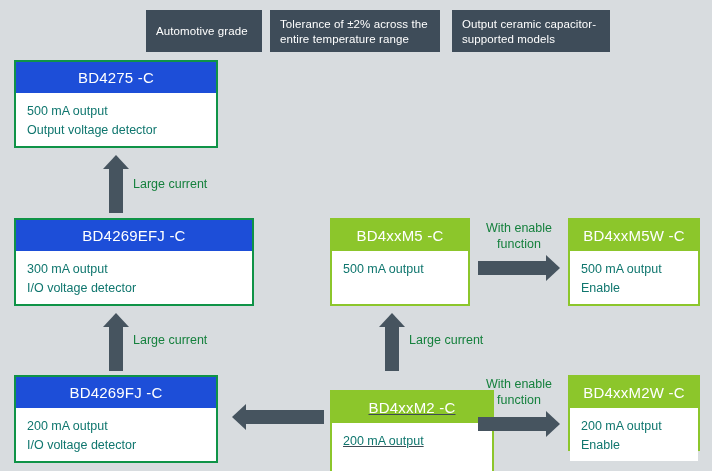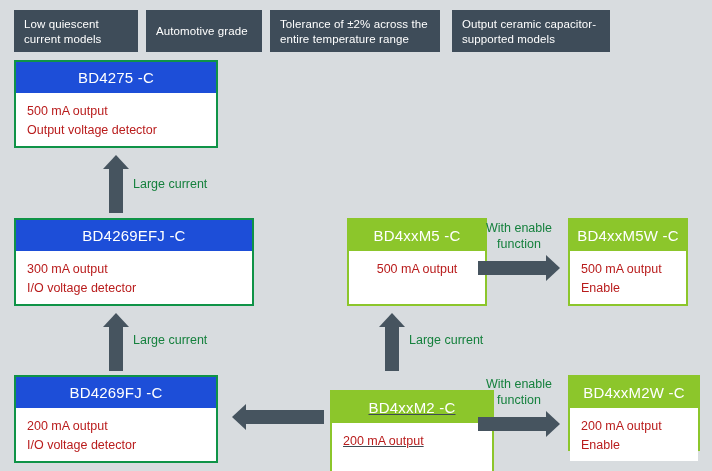--- a/index.html
+++ b/index.html
@@ -44,21 +44,21 @@
     justify-content: center;
     color: #ffffff;
     font-size: 15px;
     letter-spacing: .2px;
   }
   .card .body {
     background: #ffffff;
     padding: 9px 11px 6px 11px;
     font-size: 12.5px;
     line-height: 19px;
-    color: #b91c1c;
+    color: #0f766e;
   }
   .card.dark  { border: 2px solid #0f9347; }
   .card.dark  .hdr { background: #1d4ed8; }
   .card.light { border: 2px solid #8cc62b; }
   .card.light .hdr { background: #8cc62b; }
 
   
   .arrow { position: absolute; }
 
   .arrow.up {
@@ -103,23 +103,20 @@
     line-height: 16px;
     color: #15803d;
   }
   .caption.center { text-align: center; }
 </style>
 </head>
 <body>
 
 <div id="stage">
 
-  <div class="badge" style="left:14px; top:10px; width:124px; height:42px;">
-    <span>Low quiescent current models</span>
-  </div>
 
   <div class="badge" style="left:146px; top:10px; width:116px; height:42px; display:flex; align-items:center;">
     <span>Automotive grade</span>
   </div>
 
   <div class="badge" style="left:270px; top:10px; width:170px; height:42px;">
     <span>Tolerance of ±2% across the entire temperature range</span>
   </div>
 
   <div class="badge" style="left:452px; top:10px; width:158px; height:42px;">
@@ -155,34 +152,34 @@
   <div class="caption" style="left:133px; top:332px; width:110px;">Large current</div>
 
   <div class="card dark" style="left:14px; top:375px; width:204px; height:88px;">
     <div class="hdr">BD4269FJ -C</div>
     <div class="body">
       <div>200 mA output</div>
       <div>I/O voltage detector</div>
     </div>
   </div>
 
-  <div class="card light" style="left:347px; top:218px; width:140px; height:88px;text-align:center;">
+  <div class="card light" style="left:330px; top:218px; width:140px; height:88px;">
     <div class="hdr">BD4xxM5 -C</div>
     <div class="body">
       <div>500 mA output</div>
     </div>
   </div>
 
   <div class="caption center" style="left:470px; top:220px; width:98px;">With enable function</div>
   <div class="arrow horiz right" style="left:478px; top:255px; width:82px; height:26px;">
     <div class="shaft" style="left:0; width:70px;"></div>
     <div class="head"></div>
   </div>
 
-  <div class="card light" style="left:568px; top:218px; width:120px; height:88px;">
+  <div class="card light" style="left:568px; top:218px; width:132px; height:88px;">
     <div class="hdr">BD4xxM5W -C</div>
     <div class="body">
       <div>500 mA output</div>
       <div>Enable</div>
     </div>
   </div>
 
   <div class="arrow up" style="left:379px; top:313px; height:58px;">
     <div class="head"></div>
     <div class="shaft" style="height:45px;"></div>

